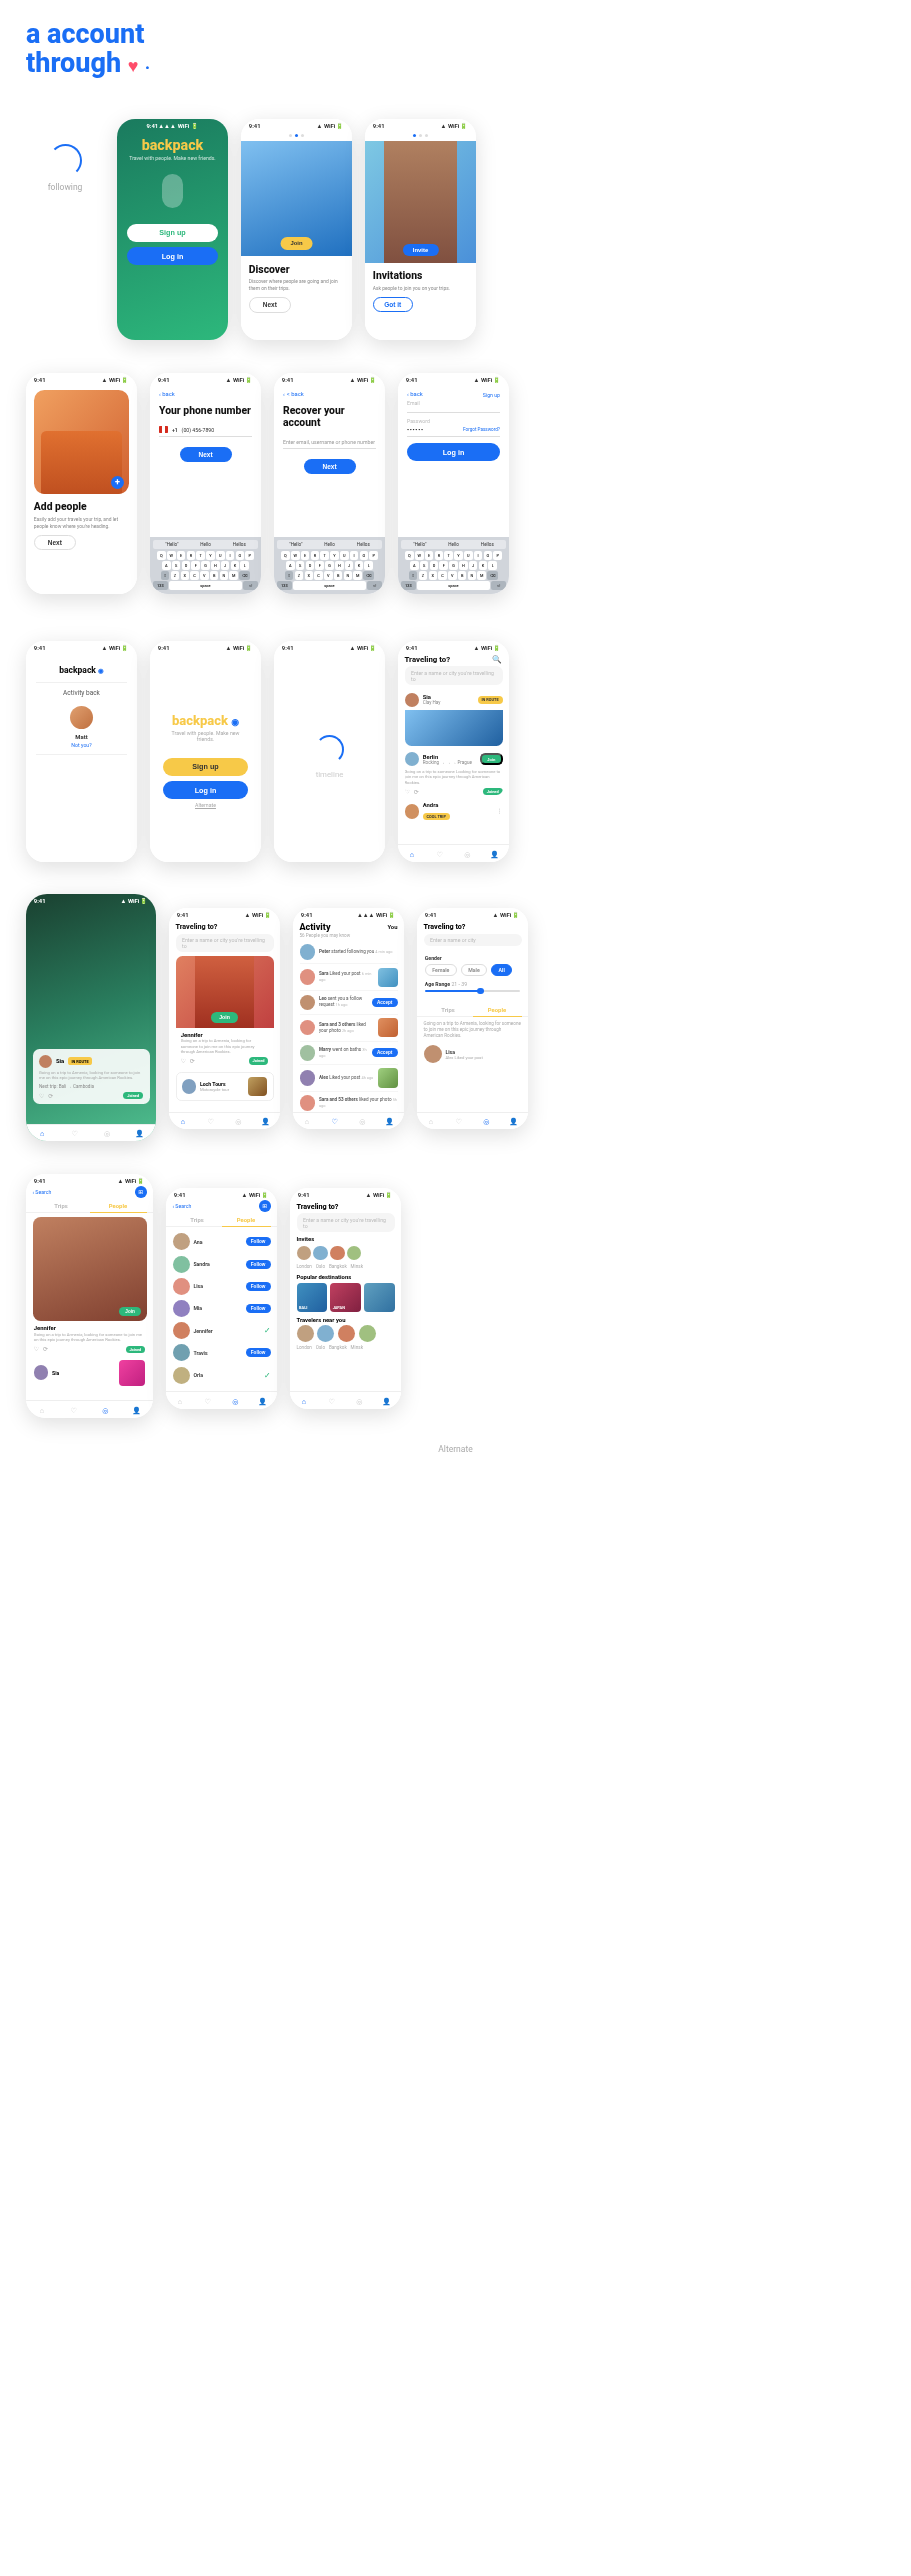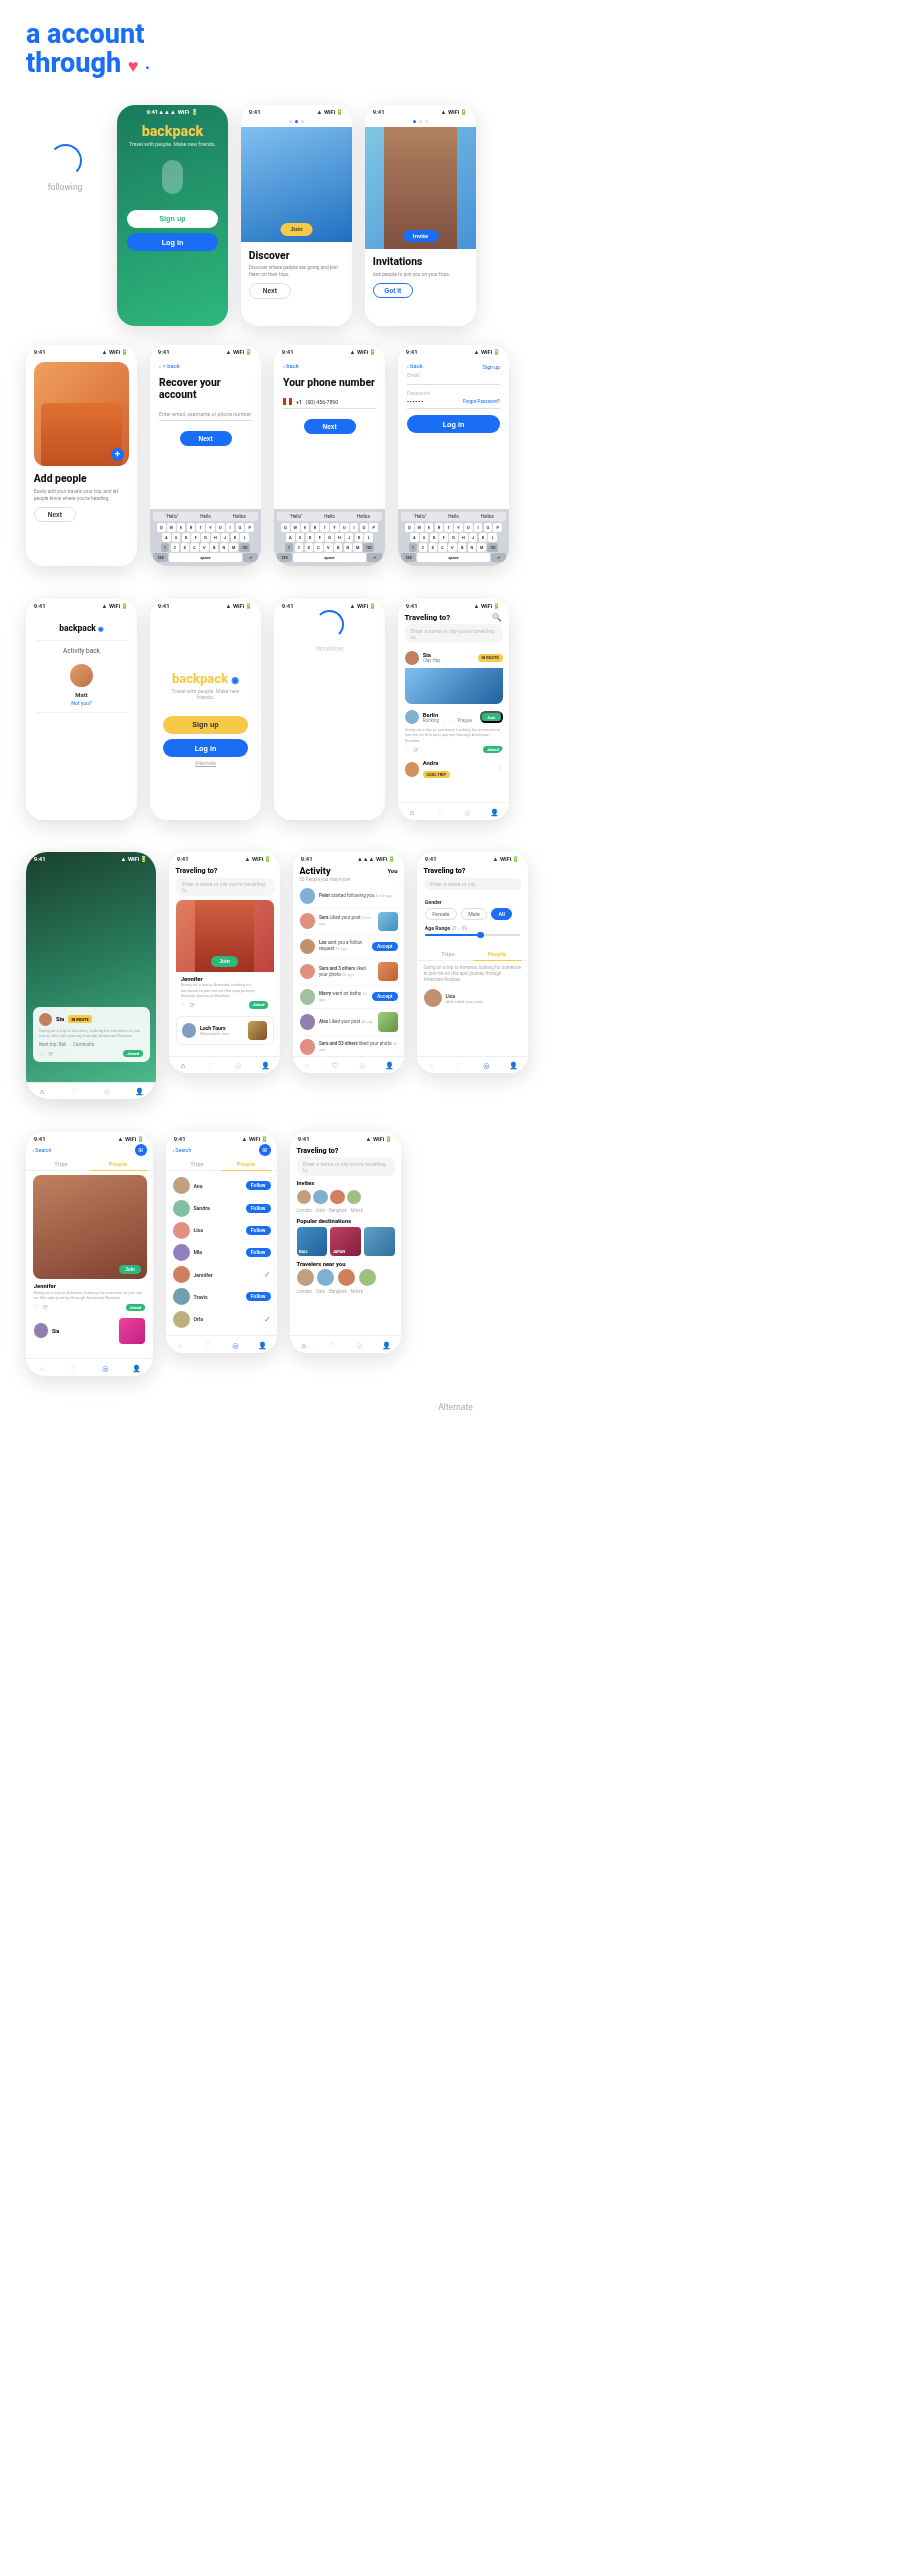--- a/index.html
+++ b/index.html
@@ -48,20 +48,21 @@
     }
 
     
     .phone {
       border-radius: 23.4px;
       overflow: hidden;
       box-shadow: 0 5.2px 21px rgba(0,0,0,0.13);
       position: relative;
       background: #fff;
       flex-shrink: 0;
+      margin-top: 14px;
     }
     .phone-md {
       width: 111px;
       height: 221px;
       border-radius: 18px;
     }
 
     
     .status-bar {
       display: flex;
@@ -373,20 +374,21 @@
       border-radius: 50%;
       background: linear-gradient(135deg, #e0a070 0%, #c07040 100%);
       margin: 2.6px auto;
     }
     .user-name { font-size: 5.9px; font-weight: 700; color: #333; text-align: center; margin-top: 2.6px; }
     .not-you { font-size: 5.2px; color: #1a6ef5; text-align: center; margin-top: 1.3px; }
     .timeline-center {
       display: flex;
       flex-direction: column;
       align-items: center;
+      justify-content: center;
       height: 100%;
       color: #ccc;
       font-size: 7.8px;
     }
 
     
     .search-bar-mock {
       background: #f5f5f5;
       border-radius: 6.5px;
       padding: 3.3px 6.5px;
@@ -756,20 +758,87 @@
       <div style="padding:5.2px 7.8px 0;">
         <div class="add-trips-photo">
           <div style="width:85%;height:60%;background:linear-gradient(180deg,#e07030 0%,#c05020 100%);border-radius:5.2px 5.2px 0 0;margin-bottom:0;"></div>
           <div class="add-plus">+</div>
         </div>
       </div>
       <div class="screen-content">
         <div class="screen-title">Add people</div>
         <div class="screen-subtitle">Easily add your travels your trip, and let people know where you're heading.</div>
         <button class="btn-next">Next</button>
+      </div>
+    </div>
+  </div>
+
+  <div class="phone phone-md">
+    <div class="screen-white" style="display:flex;flex-direction:column;">
+      <div class="status-bar">
+        <span>9:41</span>
+        <div class="status-icons">
+            <span>▲ WiFi 🔋</span>
+          </div>
+      </div>
+      <div class="screen-form">
+        <div class="back-arrow">‹ back</div>
+        <div class="form-title">Your phone number</div>
+        <div class="phone-input-row">
+          <div class="flag-canada"></div>
+          <span class="phone-code">+1</span>
+          <span class="phone-num">(00) 456-7890</span>
+        </div>
+        <button class="btn-next-blue" style="width:52px;align-self:center;text-align:center;">Next</button>
+      </div>
+      <div class="keyboard-mock">
+        <div class="key-suggestions">
+          <span>"Hello"</span>
+            <span>Hello</span>
+            <span>Hellos</span>
+        </div>
+        <div class="key-row">
+          <div class="key">Q</div>
+            <div class="key">W</div>
+            <div class="key">E</div>
+            <div class="key">R</div>
+            <div class="key">T</div>
+            <div class="key">Y</div>
+            <div class="key">U</div>
+            <div class="key">I</div>
+            <div class="key">O</div>
+            <div class="key">P</div>
+        </div>
+        <div class="key-row">
+          <div class="key">A</div>
+            <div class="key">S</div>
+            <div class="key">D</div>
+            <div class="key">F</div>
+            <div class="key">G</div>
+            <div class="key">H</div>
+            <div class="key">J</div>
+            <div class="key">K</div>
+            <div class="key">L</div>
+        </div>
+        <div class="key-row">
+          <div class="key key-dark">⇧</div>
+            <div class="key">Z</div>
+            <div class="key">X</div>
+            <div class="key">C</div>
+            <div class="key">V</div>
+            <div class="key">B</div>
+            <div class="key">N</div>
+            <div class="key">M</div>
+            <div class="key key-dark">⌫</div>
+        </div>
+        <div class="key-row">
+          <div class="key key-dark" style="min-width:15.6px;">123</div>
+          <div class="key key-space">space</div>
+          <div class="key key-dark" style="min-width:15.6px;">⏎</div>
+        </div>
       </div>
     </div>
   </div>
 
   <div class="phone phone-md">
     <div class="screen-white" style="display:flex;flex-direction:column;">
       <div class="status-bar">
         <span>9:41</span>
         <div class="status-icons">
             <span>▲ WiFi 🔋</span>
@@ -836,28 +905,32 @@
 
   <div class="phone phone-md">
     <div class="screen-white" style="display:flex;flex-direction:column;">
       <div class="status-bar">
         <span>9:41</span>
         <div class="status-icons">
             <span>▲ WiFi 🔋</span>
           </div>
       </div>
       <div class="screen-form">
-        <div class="back-arrow">‹ back</div>
-        <div class="form-title">Your phone number</div>
-        <div class="phone-input-row">
-          <div class="flag-canada"></div>
-          <span class="phone-code">+1</span>
-          <span class="phone-num">(00) 456-7890</span>
-        </div>
-        <button class="btn-next-blue" style="width:52px;align-self:center;text-align:center;">Next</button>
+        <div style="display:flex;justify-content:space-between;align-items:center;">
+          <div class="back-arrow">‹ back</div>
+          <span style="font-size:5.2px;color:#1a6ef5;">Sign up</span>
+        </div>
+        <div class="form-label">Email</div>
+        <div class="form-input-mock"></div>
+        <div class="form-label">Password</div>
+        <div style="display:flex;justify-content:space-between;align-items:center;border-bottom:0.7px solid #ddd;padding:1.3px 0 2.6px;">
+          <span class="form-value">••••••</span>
+          <span class="forgot-pw">Forgot Password?</span>
+        </div>
+        <button class="btn-login" style="margin-top:6.5px;">Log in</button>
       </div>
       <div class="keyboard-mock">
         <div class="key-suggestions">
           <span>"Hello"</span>
             <span>Hello</span>
             <span>Hellos</span>
         </div>
         <div class="key-row">
           <div class="key">Q</div>
             <div class="key">W</div>
@@ -893,91 +966,20 @@
             <div class="key key-dark">⌫</div>
         </div>
         <div class="key-row">
           <div class="key key-dark" style="min-width:15.6px;">123</div>
           <div class="key key-space">space</div>
           <div class="key key-dark" style="min-width:15.6px;">⏎</div>
         </div>
       </div>
     </div>
   </div>
-
-  <div class="phone phone-md">
-    <div class="screen-white" style="display:flex;flex-direction:column;">
-      <div class="status-bar">
-        <span>9:41</span>
-        <div class="status-icons">
-            <span>▲ WiFi 🔋</span>
-          </div>
-      </div>
-      <div class="screen-form">
-        <div style="display:flex;justify-content:space-between;align-items:center;">
-          <div class="back-arrow">‹ back</div>
-          <span style="font-size:5.2px;color:#1a6ef5;">Sign up</span>
-        </div>
-        <div class="form-label">Email</div>
-        <div class="form-input-mock"></div>
-        <div class="form-label">Password</div>
-        <div style="display:flex;justify-content:space-between;align-items:center;border-bottom:0.7px solid #ddd;padding:1.3px 0 2.6px;">
-          <span class="form-value">••••••</span>
-          <span class="forgot-pw">Forgot Password?</span>
-        </div>
-        <button class="btn-login" style="margin-top:6.5px;">Log in</button>
-      </div>
-      <div class="keyboard-mock">
-        <div class="key-suggestions">
-          <span>"Hello"</span>
-            <span>Hello</span>
-            <span>Hellos</span>
-        </div>
-        <div class="key-row">
-          <div class="key">Q</div>
-            <div class="key">W</div>
-            <div class="key">E</div>
-            <div class="key">R</div>
-            <div class="key">T</div>
-            <div class="key">Y</div>
-            <div class="key">U</div>
-            <div class="key">I</div>
-            <div class="key">O</div>
-            <div class="key">P</div>
-        </div>
-        <div class="key-row">
-          <div class="key">A</div>
-            <div class="key">S</div>
-            <div class="key">D</div>
-            <div class="key">F</div>
-            <div class="key">G</div>
-            <div class="key">H</div>
-            <div class="key">J</div>
-            <div class="key">K</div>
-            <div class="key">L</div>
-        </div>
-        <div class="key-row">
-          <div class="key key-dark">⇧</div>
-            <div class="key">Z</div>
-            <div class="key">X</div>
-            <div class="key">C</div>
-            <div class="key">V</div>
-            <div class="key">B</div>
-            <div class="key">N</div>
-            <div class="key">M</div>
-            <div class="key key-dark">⌫</div>
-        </div>
-        <div class="key-row">
-          <div class="key key-dark" style="min-width:15.6px;">123</div>
-          <div class="key key-space">space</div>
-          <div class="key key-dark" style="min-width:15.6px;">⏎</div>
-        </div>
-      </div>
-    </div>
-  </div>
 </div>
 
 <div class="row" style="margin-top:6.5px;">
 
   <div class="phone phone-md">
     <div class="screen-white">
       <div class="status-bar">
         <span>9:41</span>
         <div class="status-icons">
             <span>▲ WiFi 🔋</span>

